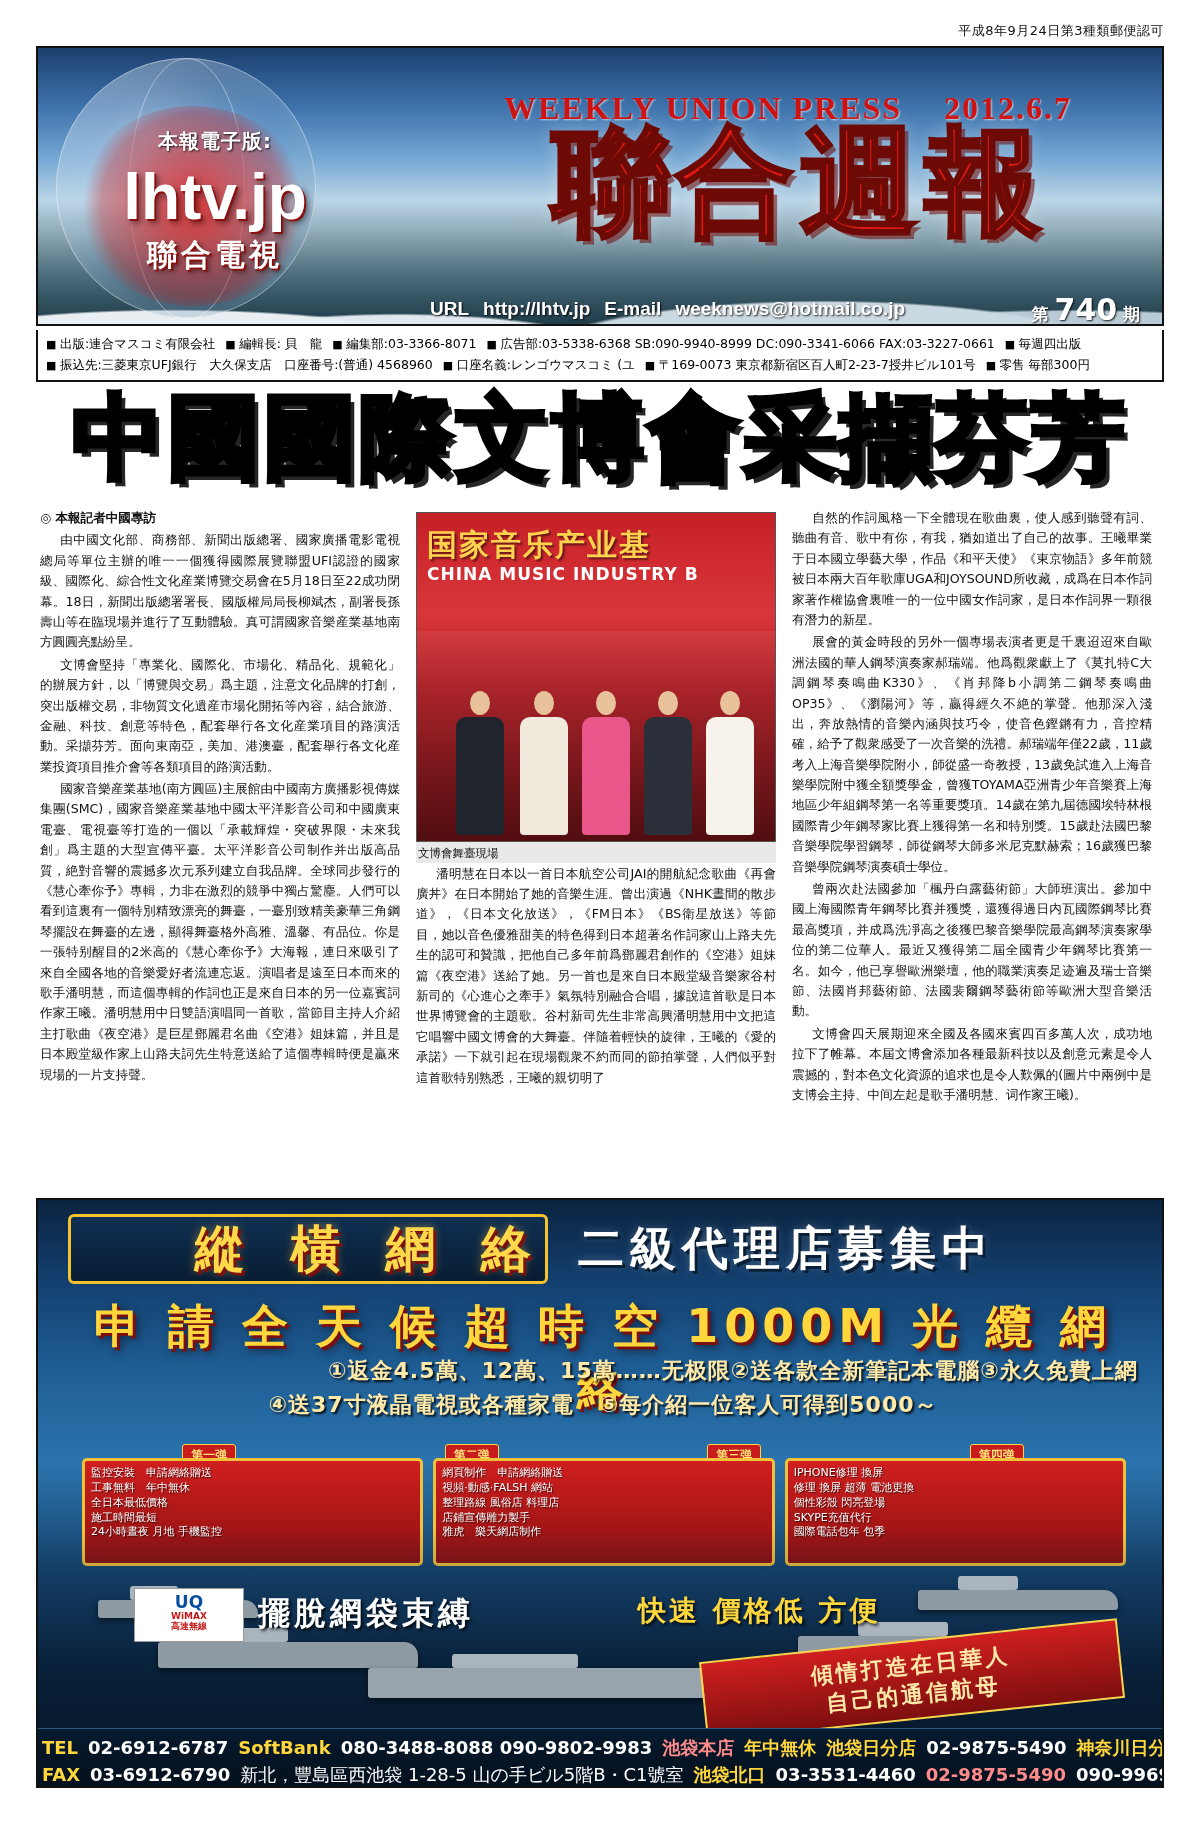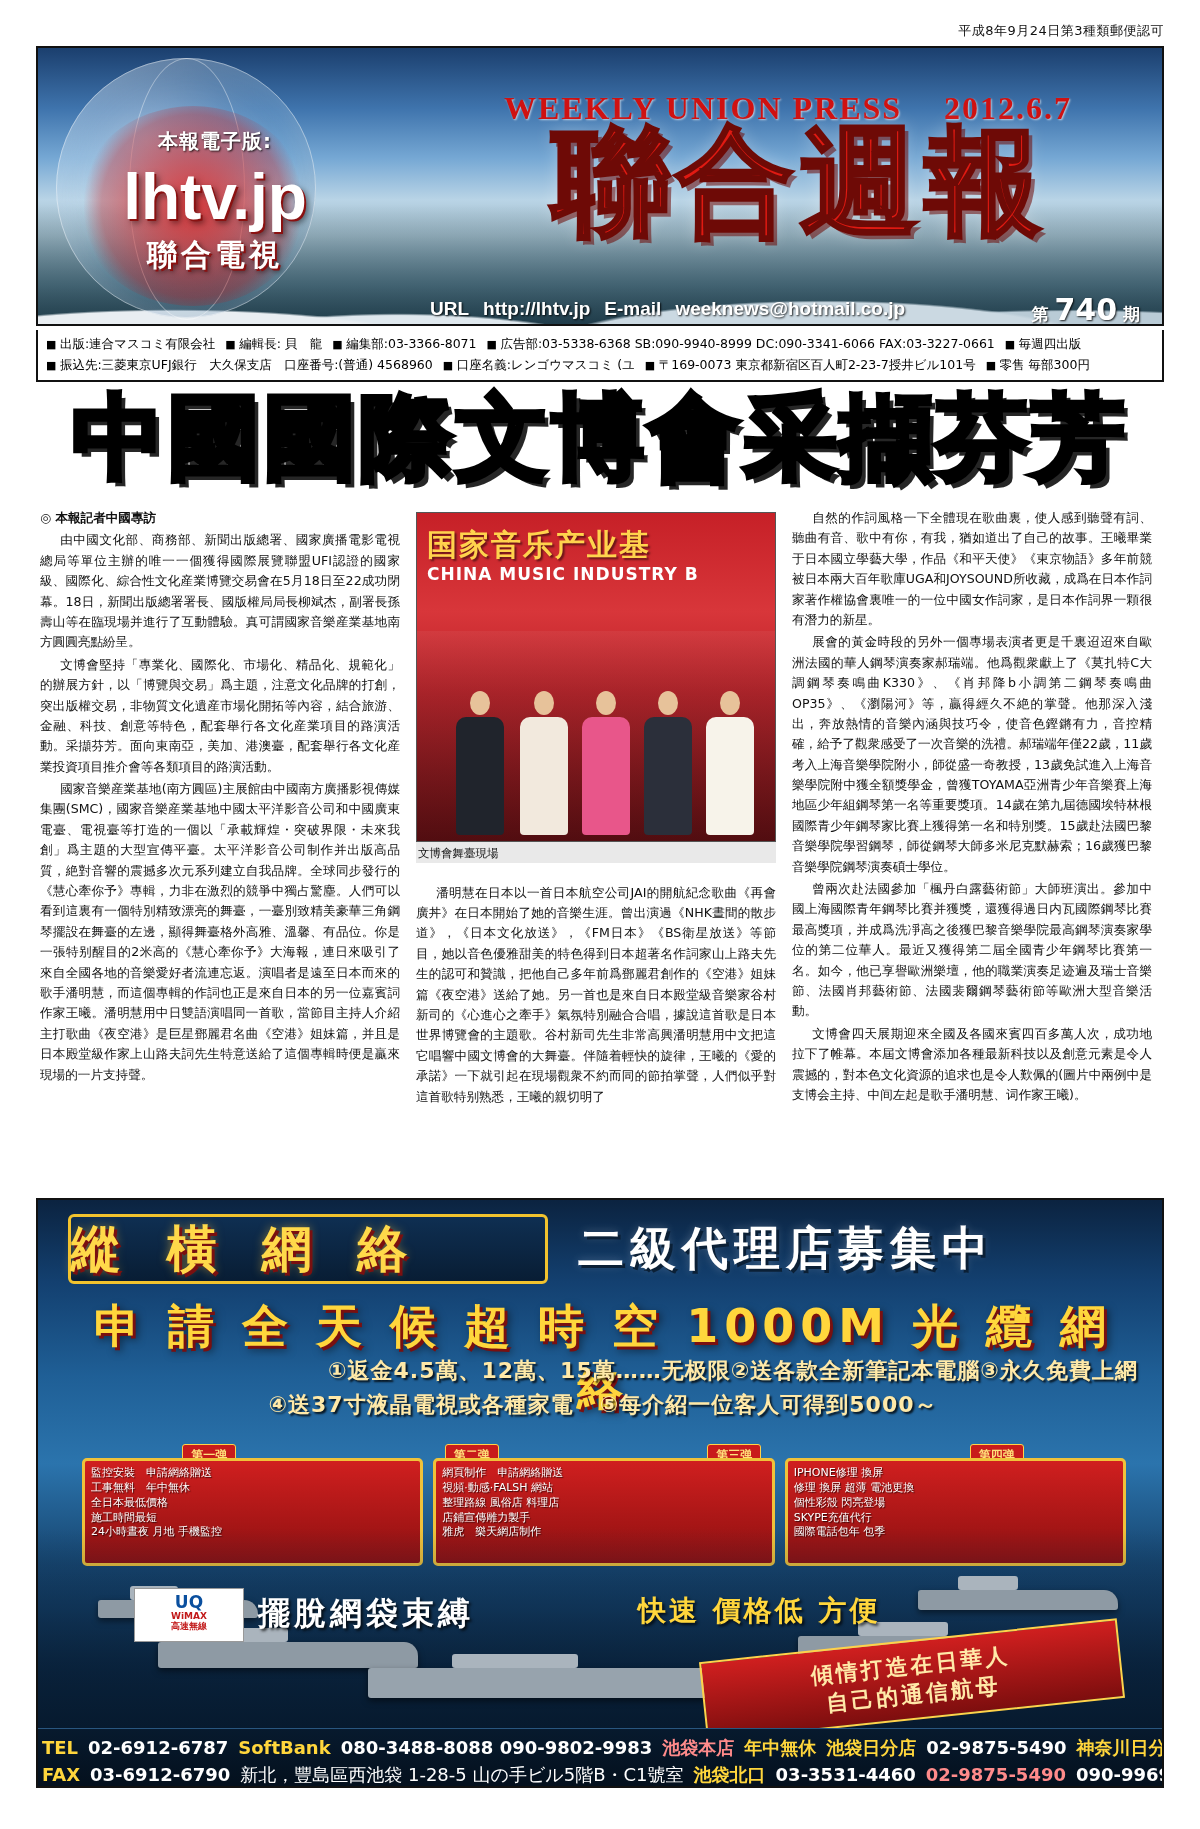--- a/index.html
+++ b/index.html
@@ -133,21 +133,21 @@
   
   .article {
     position:absolute; left:40px; top:508px; width:1120px; height:680px;
     display:flex; gap:16px;
   }
   .col { width:360px; font-size:12.6px; line-height:1.62; text-align:justify; color:#111; }
   .col p { margin:0 0 2px 0; text-indent:1.6em; }
   .byline { font-weight:bold; margin-bottom:3px; text-indent:0 !important; }
   .byline:before { content:"◎ "; }
 
-  .photo-wrap { margin:4px 0 20px 0; width:100%; }
+  .photo-wrap { margin:4px 0 1px 0; width:100%; }
   .photo {
     width:100%; height:330px; position:relative; overflow:hidden;
     border:1px solid #555;
     background:linear-gradient(to bottom, #c62027 0%, #d8363a 30%, #b81e25 55%, #7d1419 100%);
   }
   .photo .banner-cn {
     position:absolute; top:8px; left:10px; right:10px;
     color:#ffd34d; font-size:30px; font-weight:bold; letter-spacing:2px;
     text-shadow:2px 2px 2px rgba(0,0,0,.5);
   }
@@ -176,21 +176,21 @@
   .ad {
     position:absolute; left:36px; top:1198px; width:1128px; height:590px;
     border:2px solid #111; overflow:hidden;
     background:linear-gradient(to bottom, #0b2340 0%, #134070 14%, #1f5f96 30%, #2b74ad 45%, #17456f 62%, #0c2845 80%, #071a2e 100%);
   }
   .ad-title {
     position:absolute; left:30px; top:14px; width:480px; height:70px;
     border:3px solid #f2c32e; border-radius:6px;
     background:linear-gradient(to bottom,#0f2f52,#081d34);
     color:#ffd94a; font-size:50px; font-weight:bold; letter-spacing:14px;
-    text-align:left; line-height:64px;
+    text-align:right; line-height:64px;
     text-shadow:3px 3px 0 #7a1010, 0 0 10px rgba(255,200,60,.5);
   }
   .ad-sub {
     position:absolute; left:540px; top:18px; width:570px;
     color:#fff; font-size:46px; font-weight:bold; letter-spacing:6px;
     text-shadow:3px 3px 0 #0b2036, 0 0 10px rgba(255,255,255,.25);
   }
   .ad-line1 {
     position:absolute; left:40px; top:96px; width:1050px; text-align:center;
     color:#ffd63c; font-size:46px; font-weight:bold; letter-spacing:6px;

